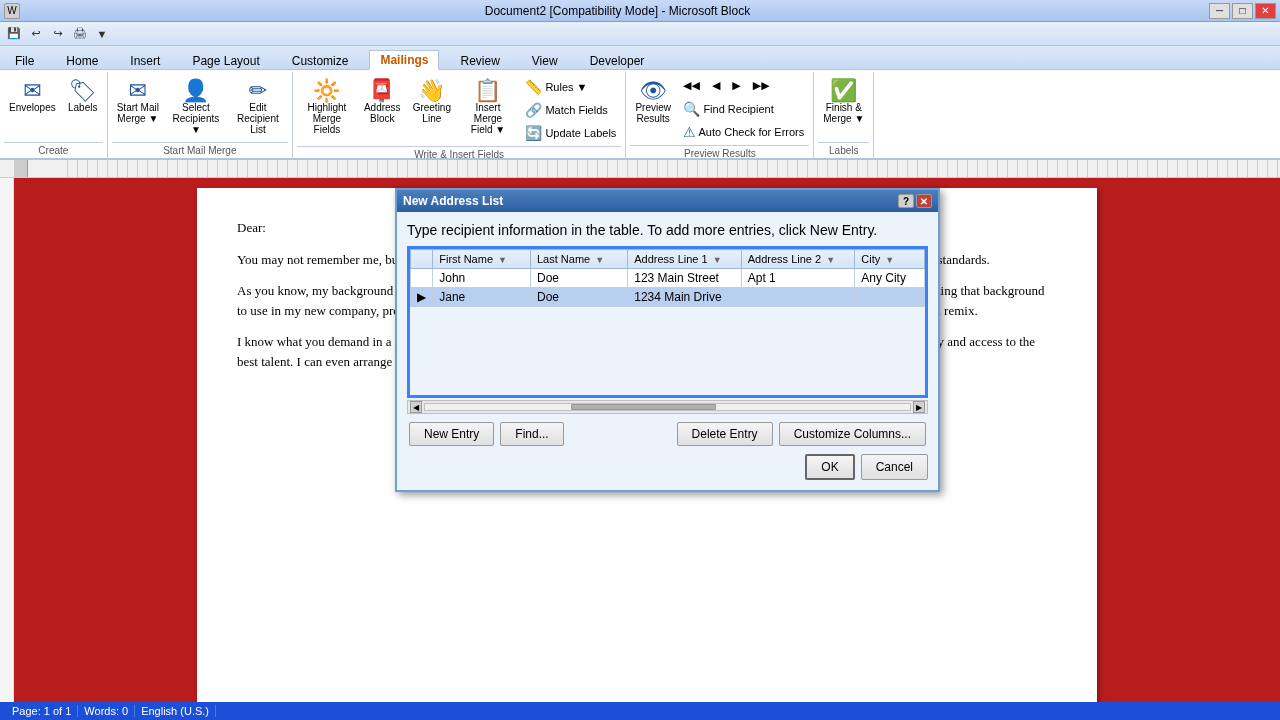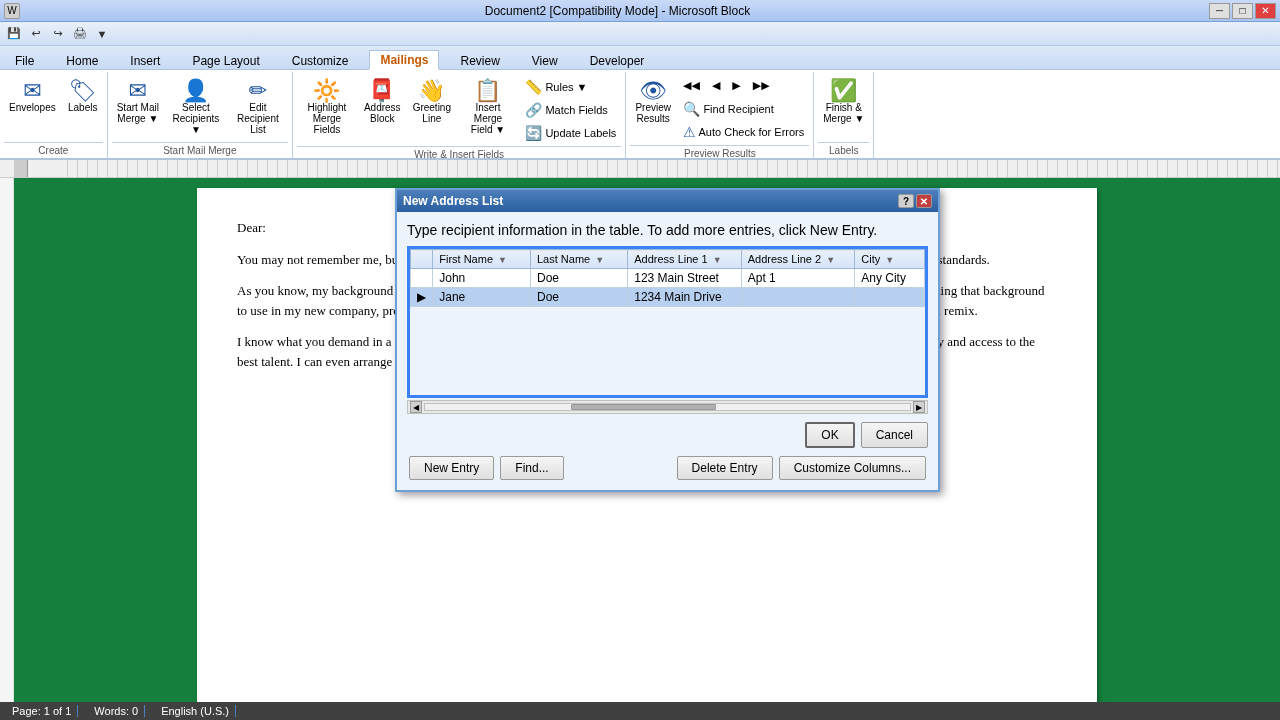--- a/index.html
+++ b/index.html
@@ -118,21 +118,21 @@
 
     
     #main-area {
       display: flex;
       width: 100%;
     }
     #left-margin { width: 14px; background: #f5f5f5; border-right: 1px solid #e0e0e0; }
 
     #document-area {
       flex: 1;
-      background: #15803d;
+      background: #b91c1c;
       padding: 10px 16px;
       overflow: hidden;
       position: relative;
     }
     #document-page {
       background: #fff;
       width: 900px;
       margin: 0 auto;
       min-height: 520px;
       padding: 30px 40px;
@@ -259,27 +259,26 @@
     .rg-label { font-size: 10px; color: #555; text-align: center; border-top: 1px solid #c0cfdf; padding-top: 2px; }
 
     .small-btns-col { display: flex; flex-direction: column; gap: 1px; justify-content: flex-start; }
 
     .status-bar {
       position: fixed;
       bottom: 0;
       left: 0;
       right: 0;
       height: 18px;
-      background: #404040;
+      background: #1d4ed8;
       display: flex;
       align-items: center;
       padding: 0 6px;
       color: #fff;
       font-size: 11px;
-      gap: 10px;
     }
     .status-item { padding: 0 6px; border-right: 1px solid #4a7fc0; }
   </style>
 </head>
 <body>
 
 <div id="title-bar">
   <div id="title-bar-icons">
     <div class="tb-icon">W</div>
   </div>
@@ -493,35 +492,35 @@
       </div>
 
       <div id="horiz-scroll">
         <div class="h-scroll-btn">◀</div>
         <div class="h-scroll-track">
           <div class="h-scroll-thumb"></div>
         </div>
         <div class="h-scroll-btn">▶</div>
       </div>
 
-      <div style="display:flex;justify-content:flex-end;gap:6px;margin-top:8px;">
-        <button class="dlg-btn default">OK</button>
-        <button class="dlg-btn">Cancel</button>
-      </div>
-
       <div id="dialog-buttons">
         <div id="dialog-left-buttons">
           <button class="dlg-btn">New Entry</button>
           <button class="dlg-btn">Find...</button>
         </div>
         <div id="dialog-right-buttons">
           <button class="dlg-btn">Delete Entry</button>
           <button class="dlg-btn">Customize Columns...</button>
         </div>
       </div>
+
+      <div style="display:flex;justify-content:flex-end;gap:6px;margin-top:8px;">
+        <button class="dlg-btn default">OK</button>
+        <button class="dlg-btn">Cancel</button>
+      </div>
     </div>
   </div>
 </div>
 
 <div class="status-bar">
   <span class="status-item">Page: 1 of 1</span>
   <span class="status-item">Words: 0</span>
   <span class="status-item">English (U.S.)</span>
 </div>
 

